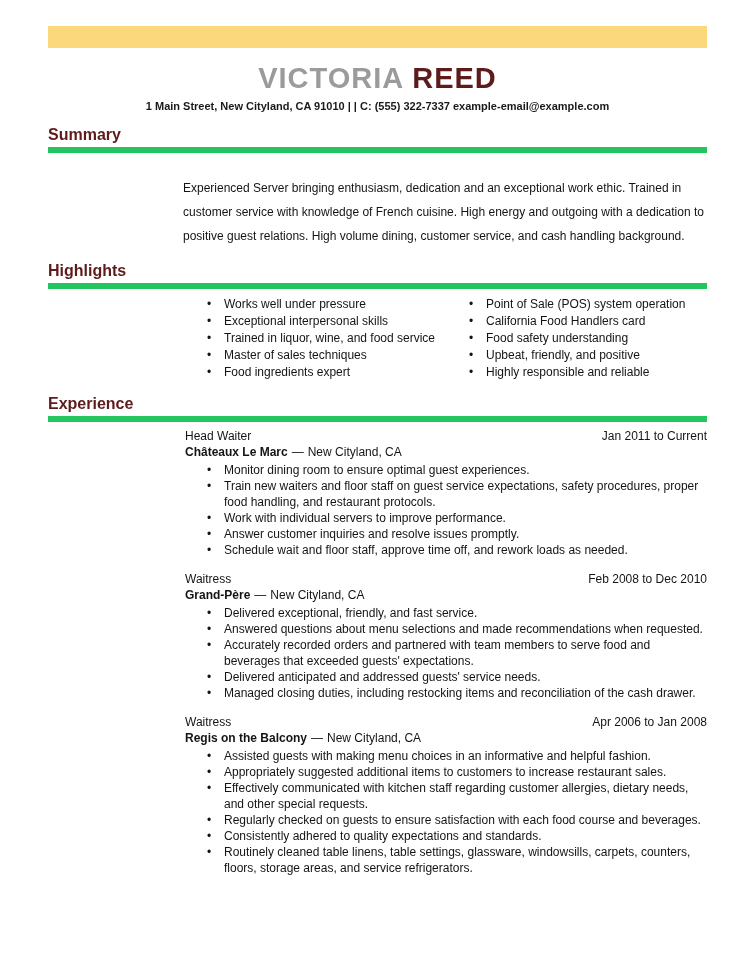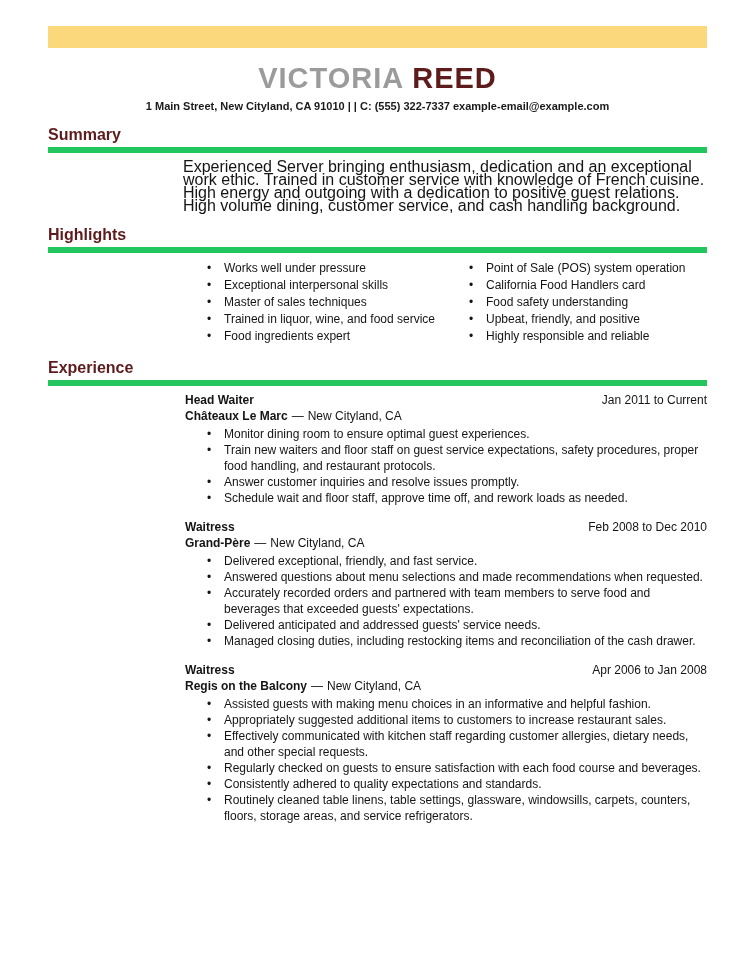--- a/index.html
+++ b/index.html
@@ -39,23 +39,23 @@
   h2.section-title{
     margin:13px 0 0 0;
     font-size:16px;
     font-weight:bold;
     color:var(--accent-maroon,#5E1B1B);
     line-height:19px;
     padding-bottom:3px;
     border-bottom:6px solid #22c55e;
   }
   .summary-text{
-    margin:7px 0 0 135px;
-    font-size:16px;
-    line-height:13px;
+    margin:23px 0 0 135px;
+    font-size:12px;
+    line-height:24px;
   }
   .hl-cols{
     display:flex;
     margin:7px 0 0 157px;
     font-size:12px;
   }
   .hl-col{list-style:none;margin:0;padding:0;}
   .hl-col.left{width:262px;}
   .hl-col li{
     position:relative;
@@ -68,21 +68,21 @@
     left:2px;
     top:0;
   }
   .jobs{margin:6px 0 0 137px;font-size:12px;}
   .job{margin-bottom:13px;}
   .job-head{
     display:flex;
     justify-content:space-between;
     line-height:16px;
   }
-  .job-title{font-weight:bold;}
+  .job-title{font-weight:normal;}
   .job-dates{font-weight:normal;}
   .job-company{line-height:16px;}
   .job-company .company{font-weight:bold;}
   .job-company .dash{padding:0 4px;}
   .job-bullets{list-style:none;margin:2px 0 0 20px;padding:0;}
   .job-bullets li{
     position:relative;
     padding-left:19px;
     line-height:16px;
   }
@@ -104,22 +104,22 @@
   <div class="contact">1 Main Street, New Cityland, CA 91010 | | C: (555) 322-7337 example-email@example.com</div>
 
   <h2 class="section-title">Summary</h2>
   <p class="summary-text">Experienced Server bringing enthusiasm, dedication and an exceptional work ethic. Trained in customer service with knowledge of French cuisine. High energy and outgoing with a dedication to positive guest relations. High volume dining, customer service, and cash handling background.</p>
 
   <h2 class="section-title">Highlights</h2>
   <div class="hl-cols">
     <ul class="hl-col left" id="hl-left">
         <li>Works well under pressure</li>
         <li>Exceptional interpersonal skills</li>
+        <li>Trained in liquor, wine, and food service</li>
         <li>Master of sales techniques</li>
-        <li>Trained in liquor, wine, and food service</li>
         <li>Food ingredients expert</li>
       </ul>
     <ul class="hl-col right" id="hl-right">
         <li>Point of Sale (POS) system operation</li>
         <li>California Food Handlers card</li>
         <li>Food safety understanding</li>
         <li>Upbeat, friendly, and positive</li>
         <li>Highly responsible and reliable</li>
       </ul>
   </div>
@@ -128,20 +128,21 @@
   <div class="jobs" id="jobs">
       <div class="job">
         <div class="job-head">
           <span class="job-title">Head Waiter</span>
           <span class="job-dates">Jan 2011 to Current</span>
         </div>
         <div class="job-company"><span class="company">Châteaux Le Marc</span><span class="dash">—</span><span class="location">New Cityland, CA</span></div>
         <ul class="job-bullets">
           <li>Monitor dining room to ensure optimal guest experiences.</li>
           <li>Train new waiters and floor staff on guest service expectations, safety procedures, proper food handling, and restaurant protocols.</li>
+          <li>Work with individual servers to improve performance.</li>
           <li>Answer customer inquiries and resolve issues promptly.</li>
           <li>Schedule wait and floor staff, approve time off, and rework loads as needed.</li>
         </ul>
       </div>
       <div class="job">
         <div class="job-head">
           <span class="job-title">Waitress</span>
           <span class="job-dates">Feb 2008 to Dec 2010</span>
         </div>
         <div class="job-company"><span class="company">Grand-Père</span><span class="dash">—</span><span class="location">New Cityland, CA</span></div>

